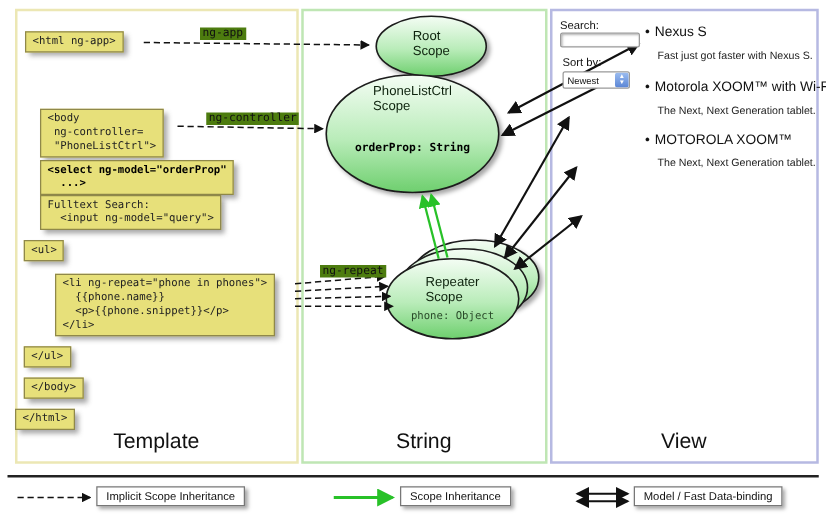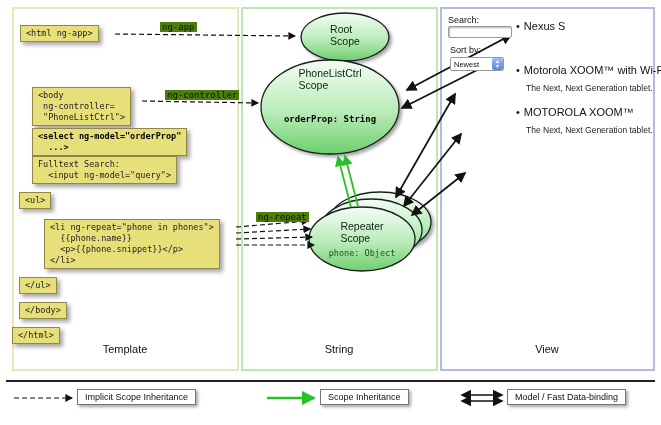--- a/index.html
+++ b/index.html
@@ -3,21 +3,21 @@
 <meta charset="utf-8">
 <style>
   *{margin:0;padding:0;box-sizing:border-box}
   html,body{background:#fff}
   body{width:661px;height:425px;font-family:"Liberation Sans",sans-serif;position:relative}
   .stage{position:relative;width:661px;height:425px;background:#fff;overflow:hidden}
   .panel{position:absolute;top:7px;height:364px;background:#fff}
   .tpl{left:12px;width:227px;border:2px solid #ece7b4}
   .mdl{left:241px;width:197px;border:2px solid #bfe6b4}
   .vw{left:440px;width:215px;border:2px solid #b6b9e2}
-  .panel-label{position:absolute;top:343px;font-size:11px;color:#111;transform:translateX(-50%);white-space:nowrap}
+  .panel-label{position:absolute;top:343px;font-size:17px;color:#111;transform:translateX(-50%);white-space:nowrap}
   .overlay{position:absolute;left:0;top:0;pointer-events:none}
   .scope{fill:url(#g);stroke:#1c1c1c;stroke-width:1.3}
   .dash{stroke:#111;stroke-width:1.2;fill:none;stroke-dasharray:5 3}
   .green{stroke:#28c128;stroke-width:1.8;fill:none}
   .lg{stroke-width:2.4}
   .bind{stroke:#111;stroke-width:1.7;fill:none}
   .code-box{position:absolute;background:#e7e07a;border:1px solid #8f884a;box-shadow:3px 3px 4px rgba(60,60,60,.45);padding:2px 5px;font:8.5px/11px "DejaVu Sans Mono",monospace;color:#222;white-space:pre}
   .code-box.bold{font-weight:bold;color:#000}
   .mono-label{position:absolute;font:9px "DejaVu Sans Mono",monospace;color:#111;white-space:pre;background:#4d7c0f;padding:0 2px}
   .scope-text{position:absolute;transform:translateX(-50%);white-space:pre}
@@ -127,20 +127,21 @@
   <div class="sort-select">
     <span class="sort-value">Newest</span>
     <span class="sort-stepper">
         <span>▲</span>
         <span>▼</span>
       </span>
   </div>
 
   <div class="view-item" style="top:20px">
     <div class="item-name"><span class="bullet">•</span><span>Nexus S</span></div>
+    <div class="item-snippet">Fast just got faster with Nexus S.</div>
   </div>
   <div class="view-item" style="top:64px">
     <div class="item-name"><span class="bullet">•</span><span>Motorola XOOM™ with Wi-Fi</span></div>
     <div class="item-snippet">The Next, Next Generation tablet.</div>
   </div>
   <div class="view-item" style="top:106px">
     <div class="item-name"><span class="bullet">•</span><span>MOTOROLA XOOM™</span></div>
     <div class="item-snippet">The Next, Next Generation tablet.</div>
   </div>
 

